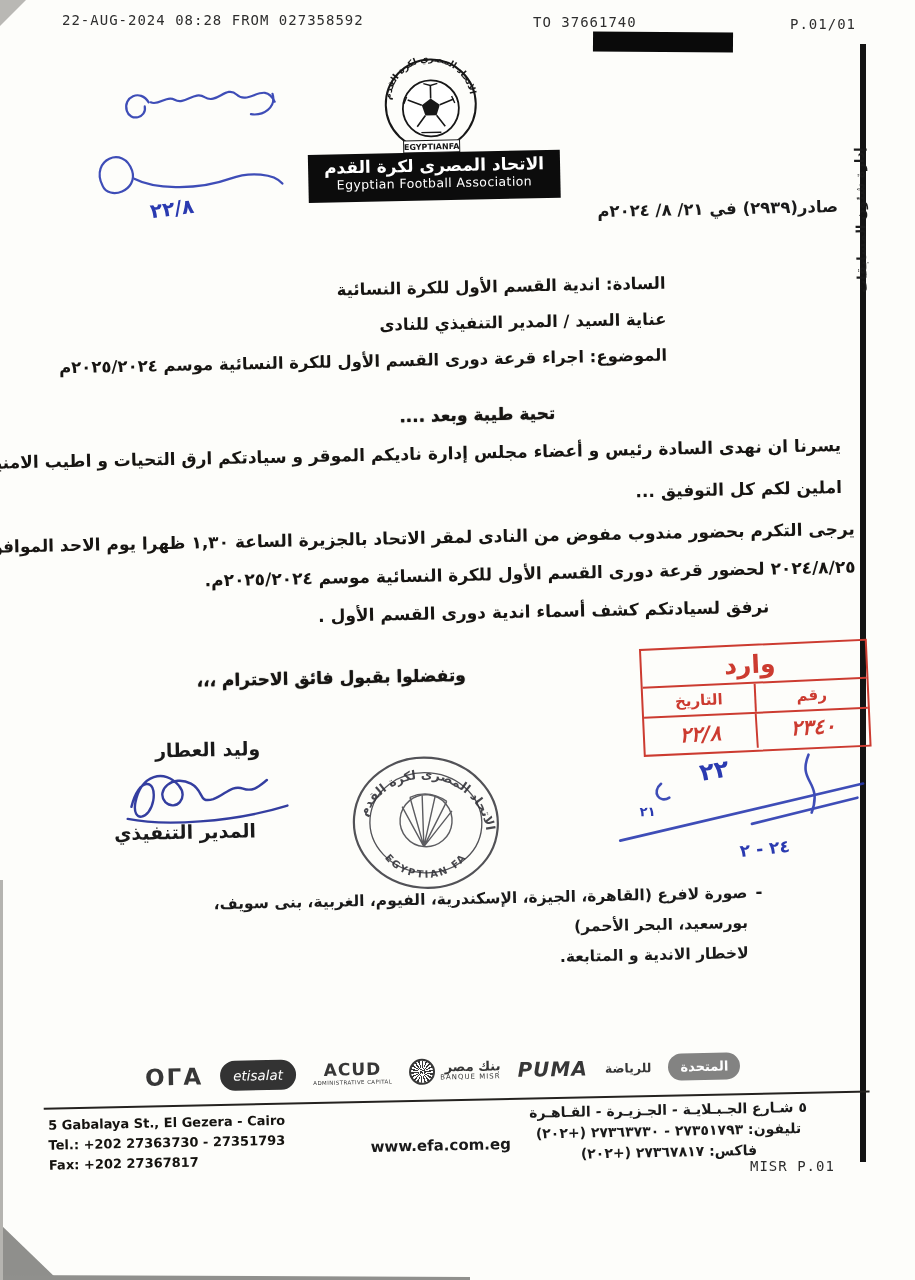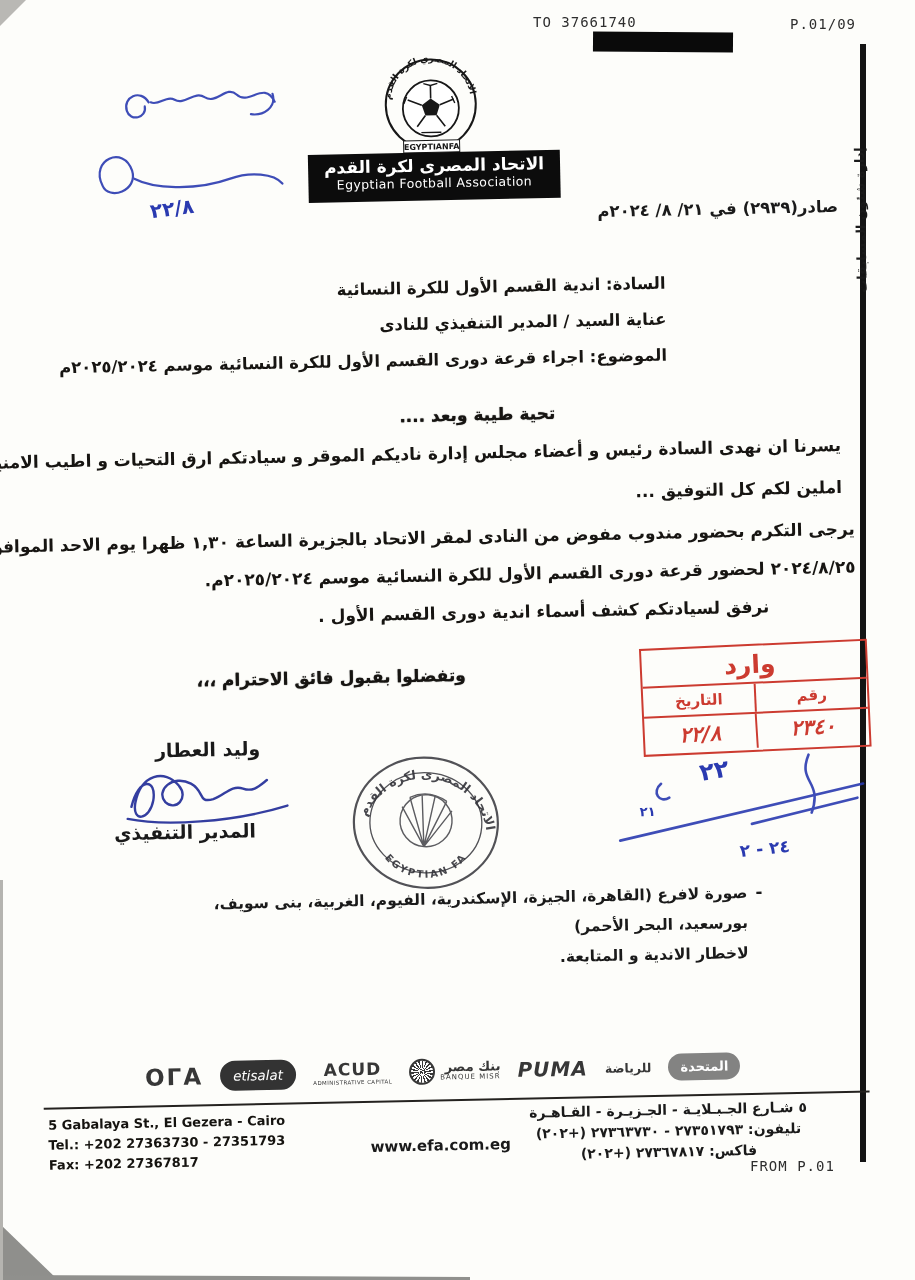--- a/index.html
+++ b/index.html
@@ -93,22 +93,23 @@
   .footer-web { position:absolute; left:360px; top:1136px; font-size:15px; font-weight:800; }
   .footer-ar { position:absolute; right:118px; top:1104px; direction:rtl; text-align:center; font-size:14px; font-weight:700; line-height:1.5; }
 
   svg text { font-family:"DejaVu Sans",sans-serif; }
 </style>
 </head>
 <body>
 
 <div class="page">
 
+  <div class="fax-text fh-left">22-AUG-2024  08:28  FROM  027358592</div>
   <div class="fax-text fh-to">TO  37661740</div>
-  <div class="fax-text fh-page">P.01/09</div>
+  <div class="fax-text fh-page">P.01/01</div>
   <div class="black-bar"></div>
   <div class="scan-line"></div>
 
   <div class="letter">
 
     <svg class="efa-crest" width="104" height="108" viewBox="0 0 104 108">
       <defs>
           <path id="crestArc" d="M 13,58 A 40,40 0 1 1 91,58"></path>
         </defs>
       <circle cx="52" cy="52" r="45" fill="none" stroke="#181818" stroke-width="2"></circle>
@@ -246,20 +247,20 @@
     </div>
     <div class="footer-web">www.efa.com.eg</div>
     <div class="footer-ar">
       <div>٥ شـارع الجـبـلايـة - الجـزيـرة - القـاهـرة</div>
       <div>تليفون: ٢٧٣٥١٧٩٣ - ٢٧٣٦٣٧٣٠ (+٢٠٢)</div>
       <div>فاكس: ٢٧٣٦٧٨١٧ (+٢٠٢)</div>
     </div>
 
   </div>
 
-  <div class="fax-text fax-total">FROM P.01</div>
+  <div class="fax-text fax-total">MISR P.01</div>
 
   <div class="corner-tl"></div>
   <div class="corner-bl"></div>
   <div class="edge-bottom"></div>
   <div class="edge-left"></div>
 
 </div>
 
 </body></html>

